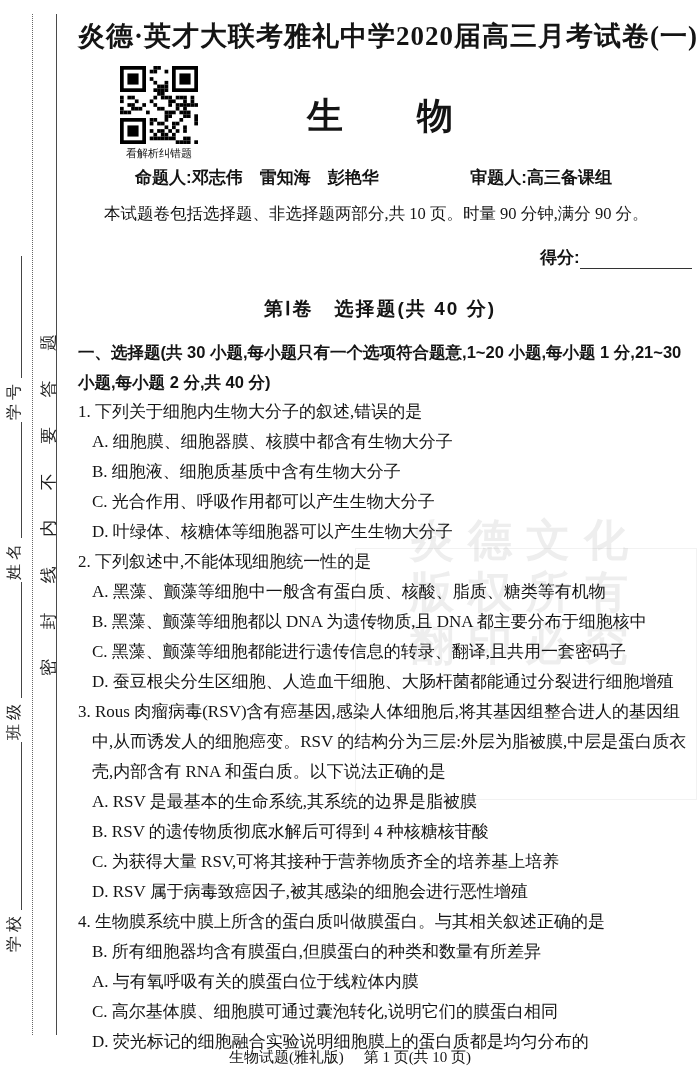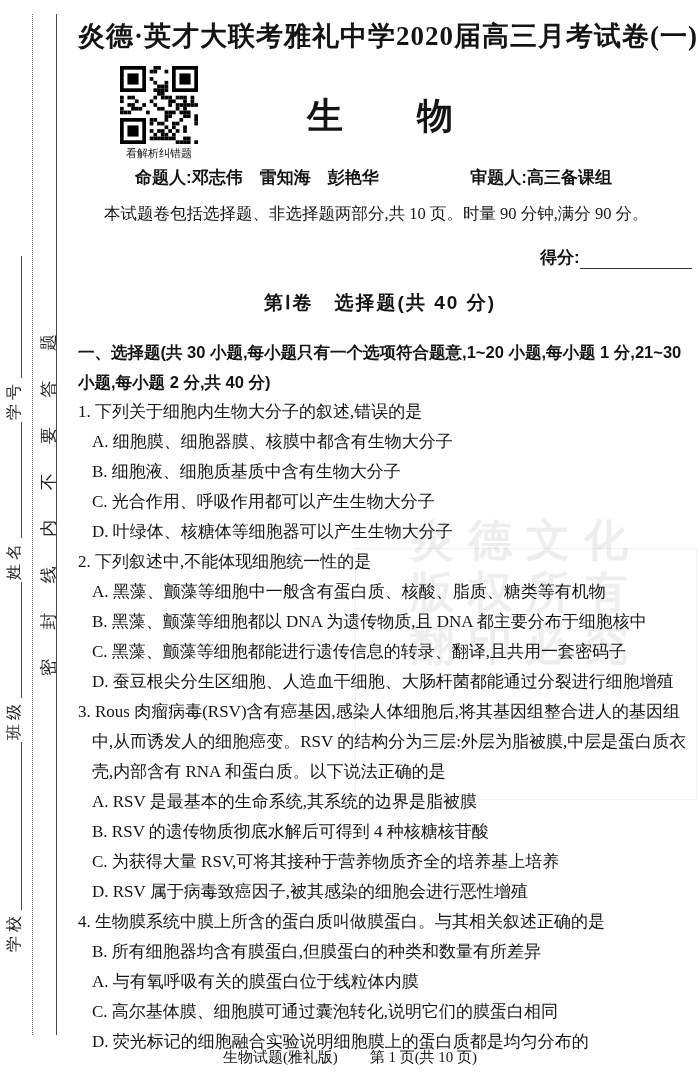--- a/index.html
+++ b/index.html
@@ -31,39 +31,39 @@
   .qr-code{width:78px;height:78px;margin:0 auto;}
   .qr-caption{font-size:11px;margin-top:2px;font-family:Liberation Sans, sans-serif;color:#111;white-space:nowrap;}
   .subject{position:absolute;top:92px;left:60px;right:0;display:flex;justify-content:center;gap:74px;
            font-size:36px;font-weight:bold;font-family:"Liberation Sans",sans-serif;}
   .examiners{position:absolute;top:166px;left:135px;right:88px;display:flex;justify-content:space-between;
              font-weight:bold;font-size:17px;font-family:"Liberation Sans",sans-serif;white-space:pre;}
   .intro{position:absolute;top:203px;left:104px;right:8px;font-size:16.5px;}
   .score{position:absolute;top:246px;left:540px;font-weight:bold;font-size:17px;
          font-family:"Liberation Sans",sans-serif;}
   .score-blank{display:inline-block;width:112px;height:17px;border-bottom:1px solid #333;vertical-align:bottom;}
-  .section-title{position:absolute;top:290px;left:60px;right:0;text-align:center;
+  .section-title{position:absolute;top:296px;left:60px;right:0;text-align:center;
                  font-size:19px;font-weight:bold;font-family:"Liberation Sans",sans-serif;letter-spacing:2px;}
 
   
   .body-lines{position:absolute;left:78px;top:337px;width:622px;font-size:17px;}
   .line{height:30px;line-height:30px;white-space:nowrap;}
   .line.hdr{font-weight:bold;font-family:"Liberation Sans",sans-serif;font-size:16.5px;}
   .line.opt,.line.cont{padding-left:14px;}
 
   
   .wm-box{position:absolute;left:355px;top:548px;width:340px;height:250px;
           border:1px solid rgba(0,0,0,0.05);pointer-events:none;}
   .wm{position:absolute;left:348px;top:514px;width:356px;text-align:center;
       color:rgba(70,70,70,0.09);font-size:44px;font-weight:bold;letter-spacing:14px;
       line-height:52px;font-family:"Liberation Sans",sans-serif;pointer-events:none;}
 
   
   .footer{position:absolute;top:1048px;left:0;width:100%;text-align:center;font-size:15px;}
-  .footer span{margin:0 14px;}
+  .footer span{margin:0 8px;}
 </style>
 </head>
 <body>
 
 <div class="page">
 
   <div class="seal-dotted"></div>
   <div class="seal-solid"></div>
   <div class="sb-fields">
       <span class="sb-field">

